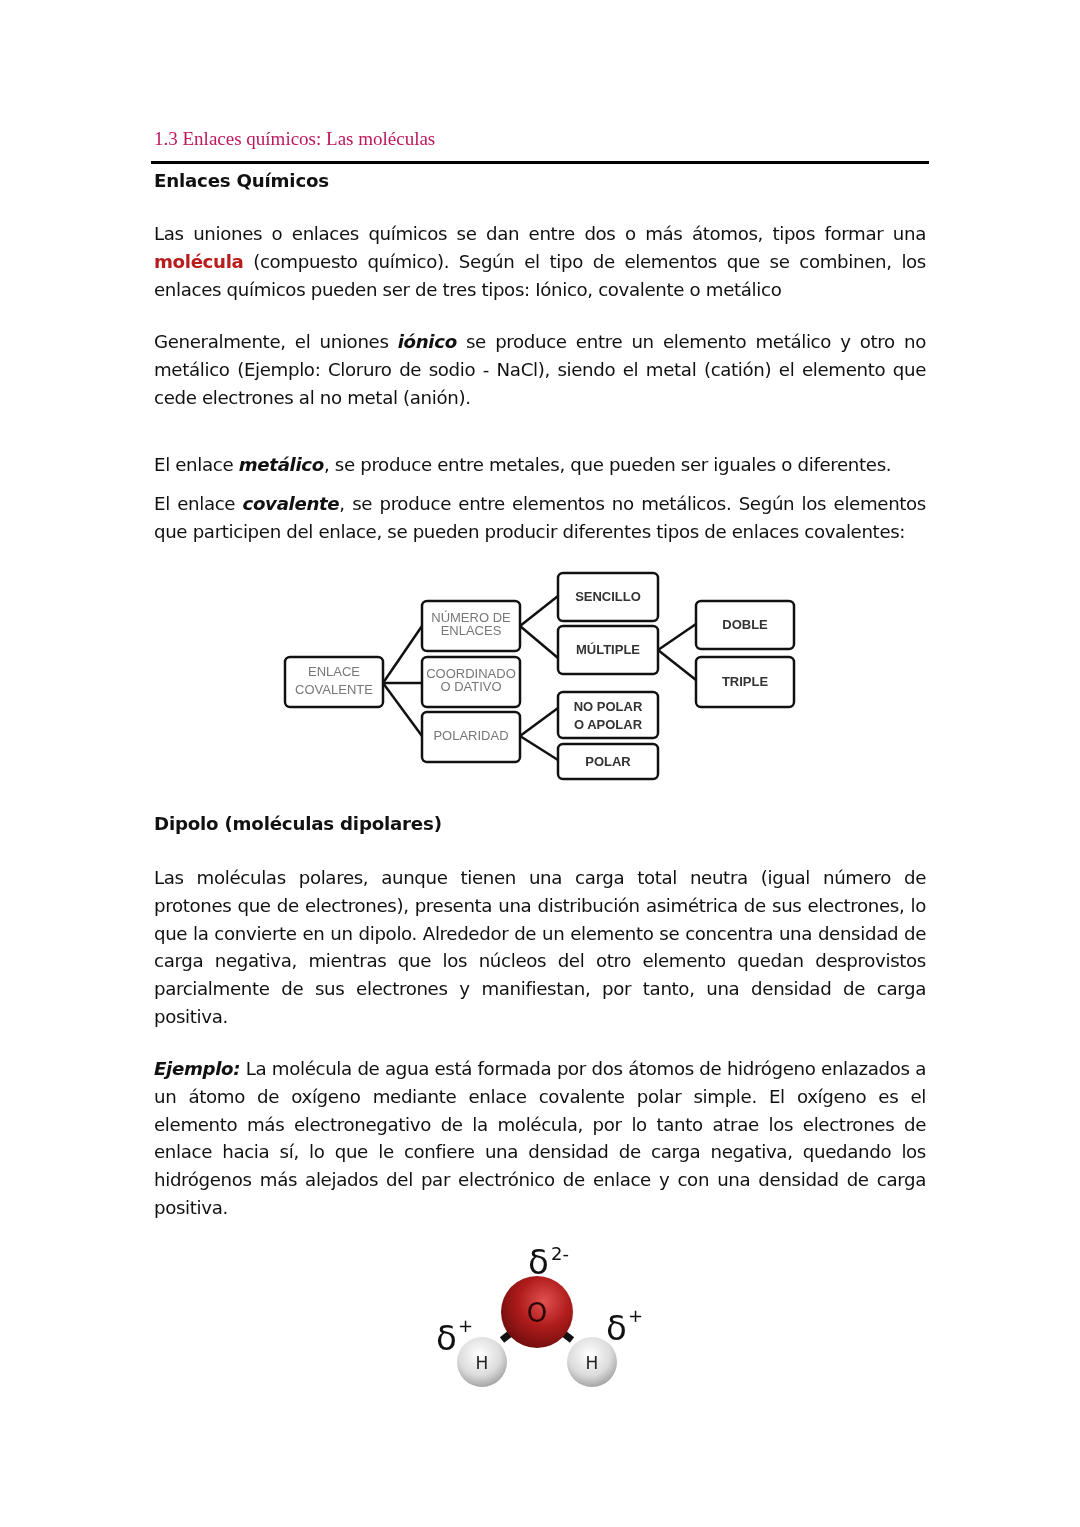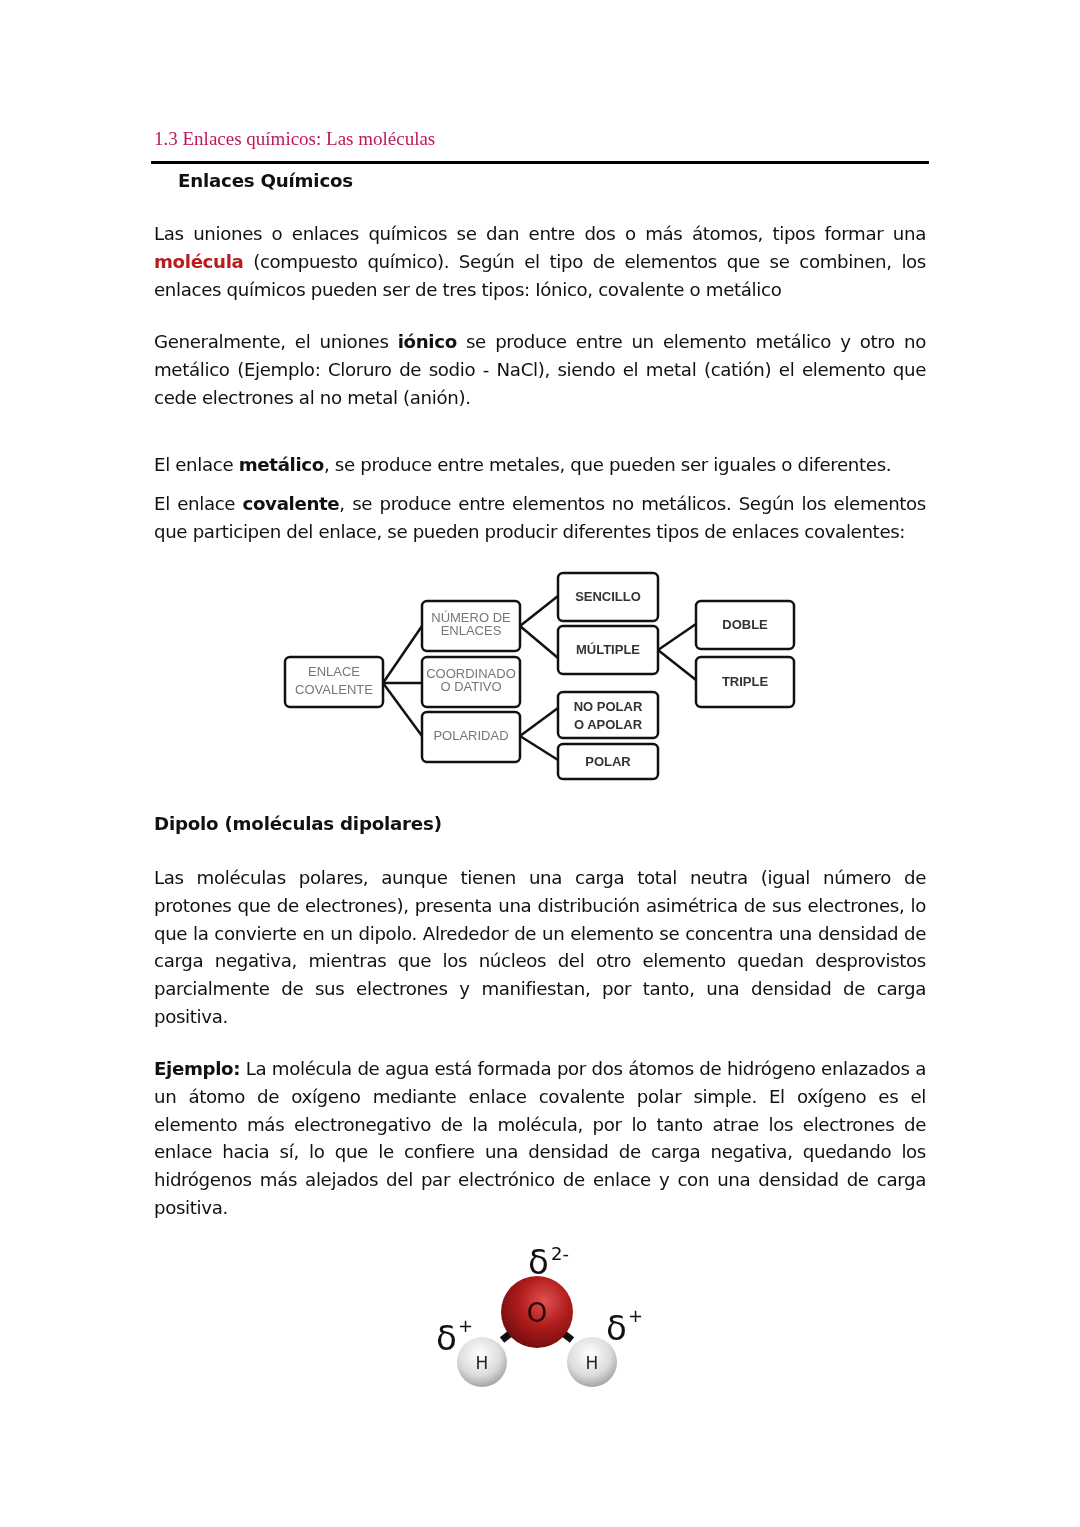--- a/index.html
+++ b/index.html
@@ -10,32 +10,32 @@
   }
   .header-rule {
     position: absolute; left: 151px; top: 161px; width: 778px; height: 3px; background: #000;
   }
   .txt {
     position: absolute; left: 154px; width: 772px;
     font-family: "DejaVu Sans", sans-serif; font-size: 18.2px; line-height: 27.8px;
     color: #111; text-align: justify; letter-spacing: -0.35px;
   }
   .heading { font-weight: bold; letter-spacing: -0.2px; }
-  b { font-weight: bold; }
+  b { font-weight: bold; font-style: italic; }
   .purple { color: #b91c1c; font-weight: bold; }
   .diagram { position: absolute; left: 280px; top: 568px; }
   .molecule { position: absolute; left: 420px; top: 1236px; }
 </style>
 </head>
 <body>
 
 <div class="header-title">1.3 Enlaces químicos: Las moléculas</div>
 <div class="header-rule"></div>
 
-<div class="txt heading" style="top:167px;margin-left:24px;">Enlaces Químicos</div>
+<div class="txt heading" style="top:167px;">Enlaces Químicos</div>
 
 <div class="txt" style="top:220px;"><span>Las uniones o enlaces químicos se dan entre dos o más átomos, tipos formar una </span><span class="purple">molécula</span><span> (compuesto químico). Según el tipo de elementos que se combinen, los enlaces químicos pueden ser de tres tipos: Iónico, covalente o metálico</span></div>
 
 <div class="txt" style="top:328px;"><span>Generalmente, el uniones </span><b>iónico</b><span> se produce entre un elemento metálico y otro no metálico (Ejemplo: Cloruro de sodio - NaCl), siendo el metal (catión) el elemento que cede electrones al no metal (anión).</span></div>
 
 <div class="txt" style="top:451px;"><span>El enlace </span><b>metálico</b><span>, se produce entre metales, que pueden ser iguales o diferentes.</span></div>
 
 <div class="txt" style="top:490px;"><span>El enlace </span><b>covalente</b><span>, se produce entre elementos no metálicos. Según los elementos que participen del enlace, se pueden producir diferentes tipos de enlaces covalentes:</span></div>
 
 <svg class="diagram" width="530" height="220" viewBox="0 0 530 220" font-family="Liberation Sans, sans-serif">

